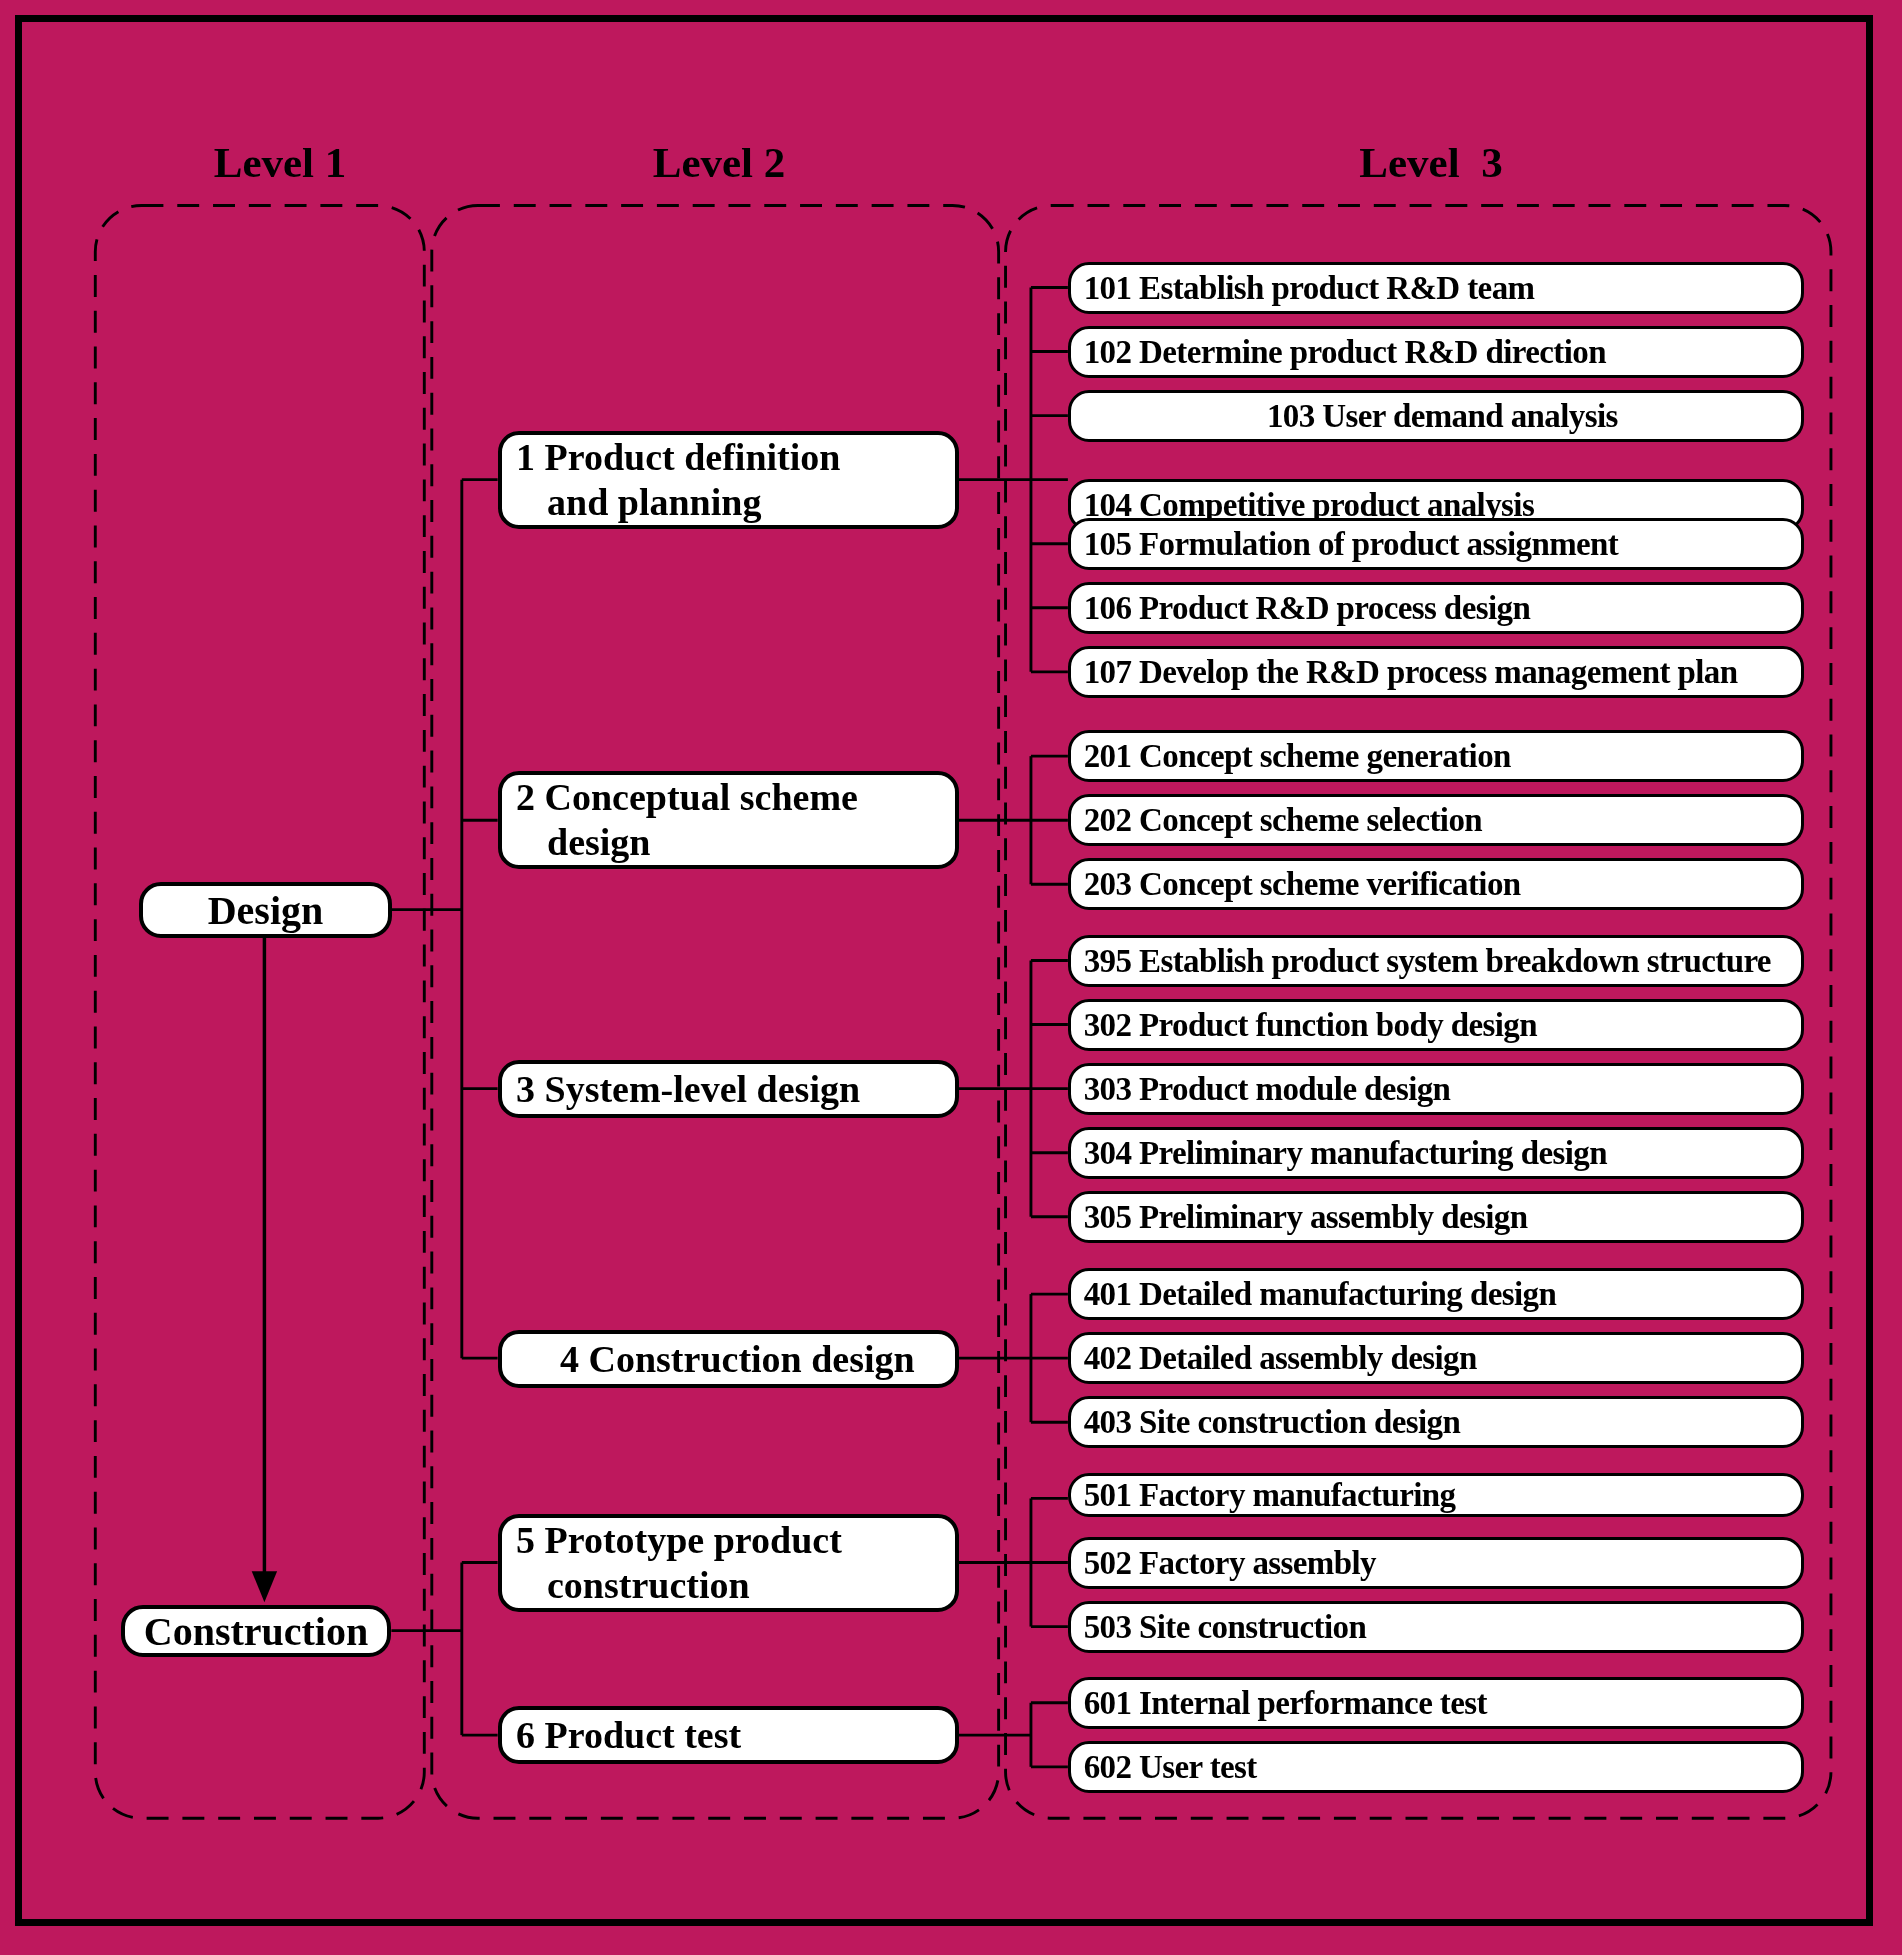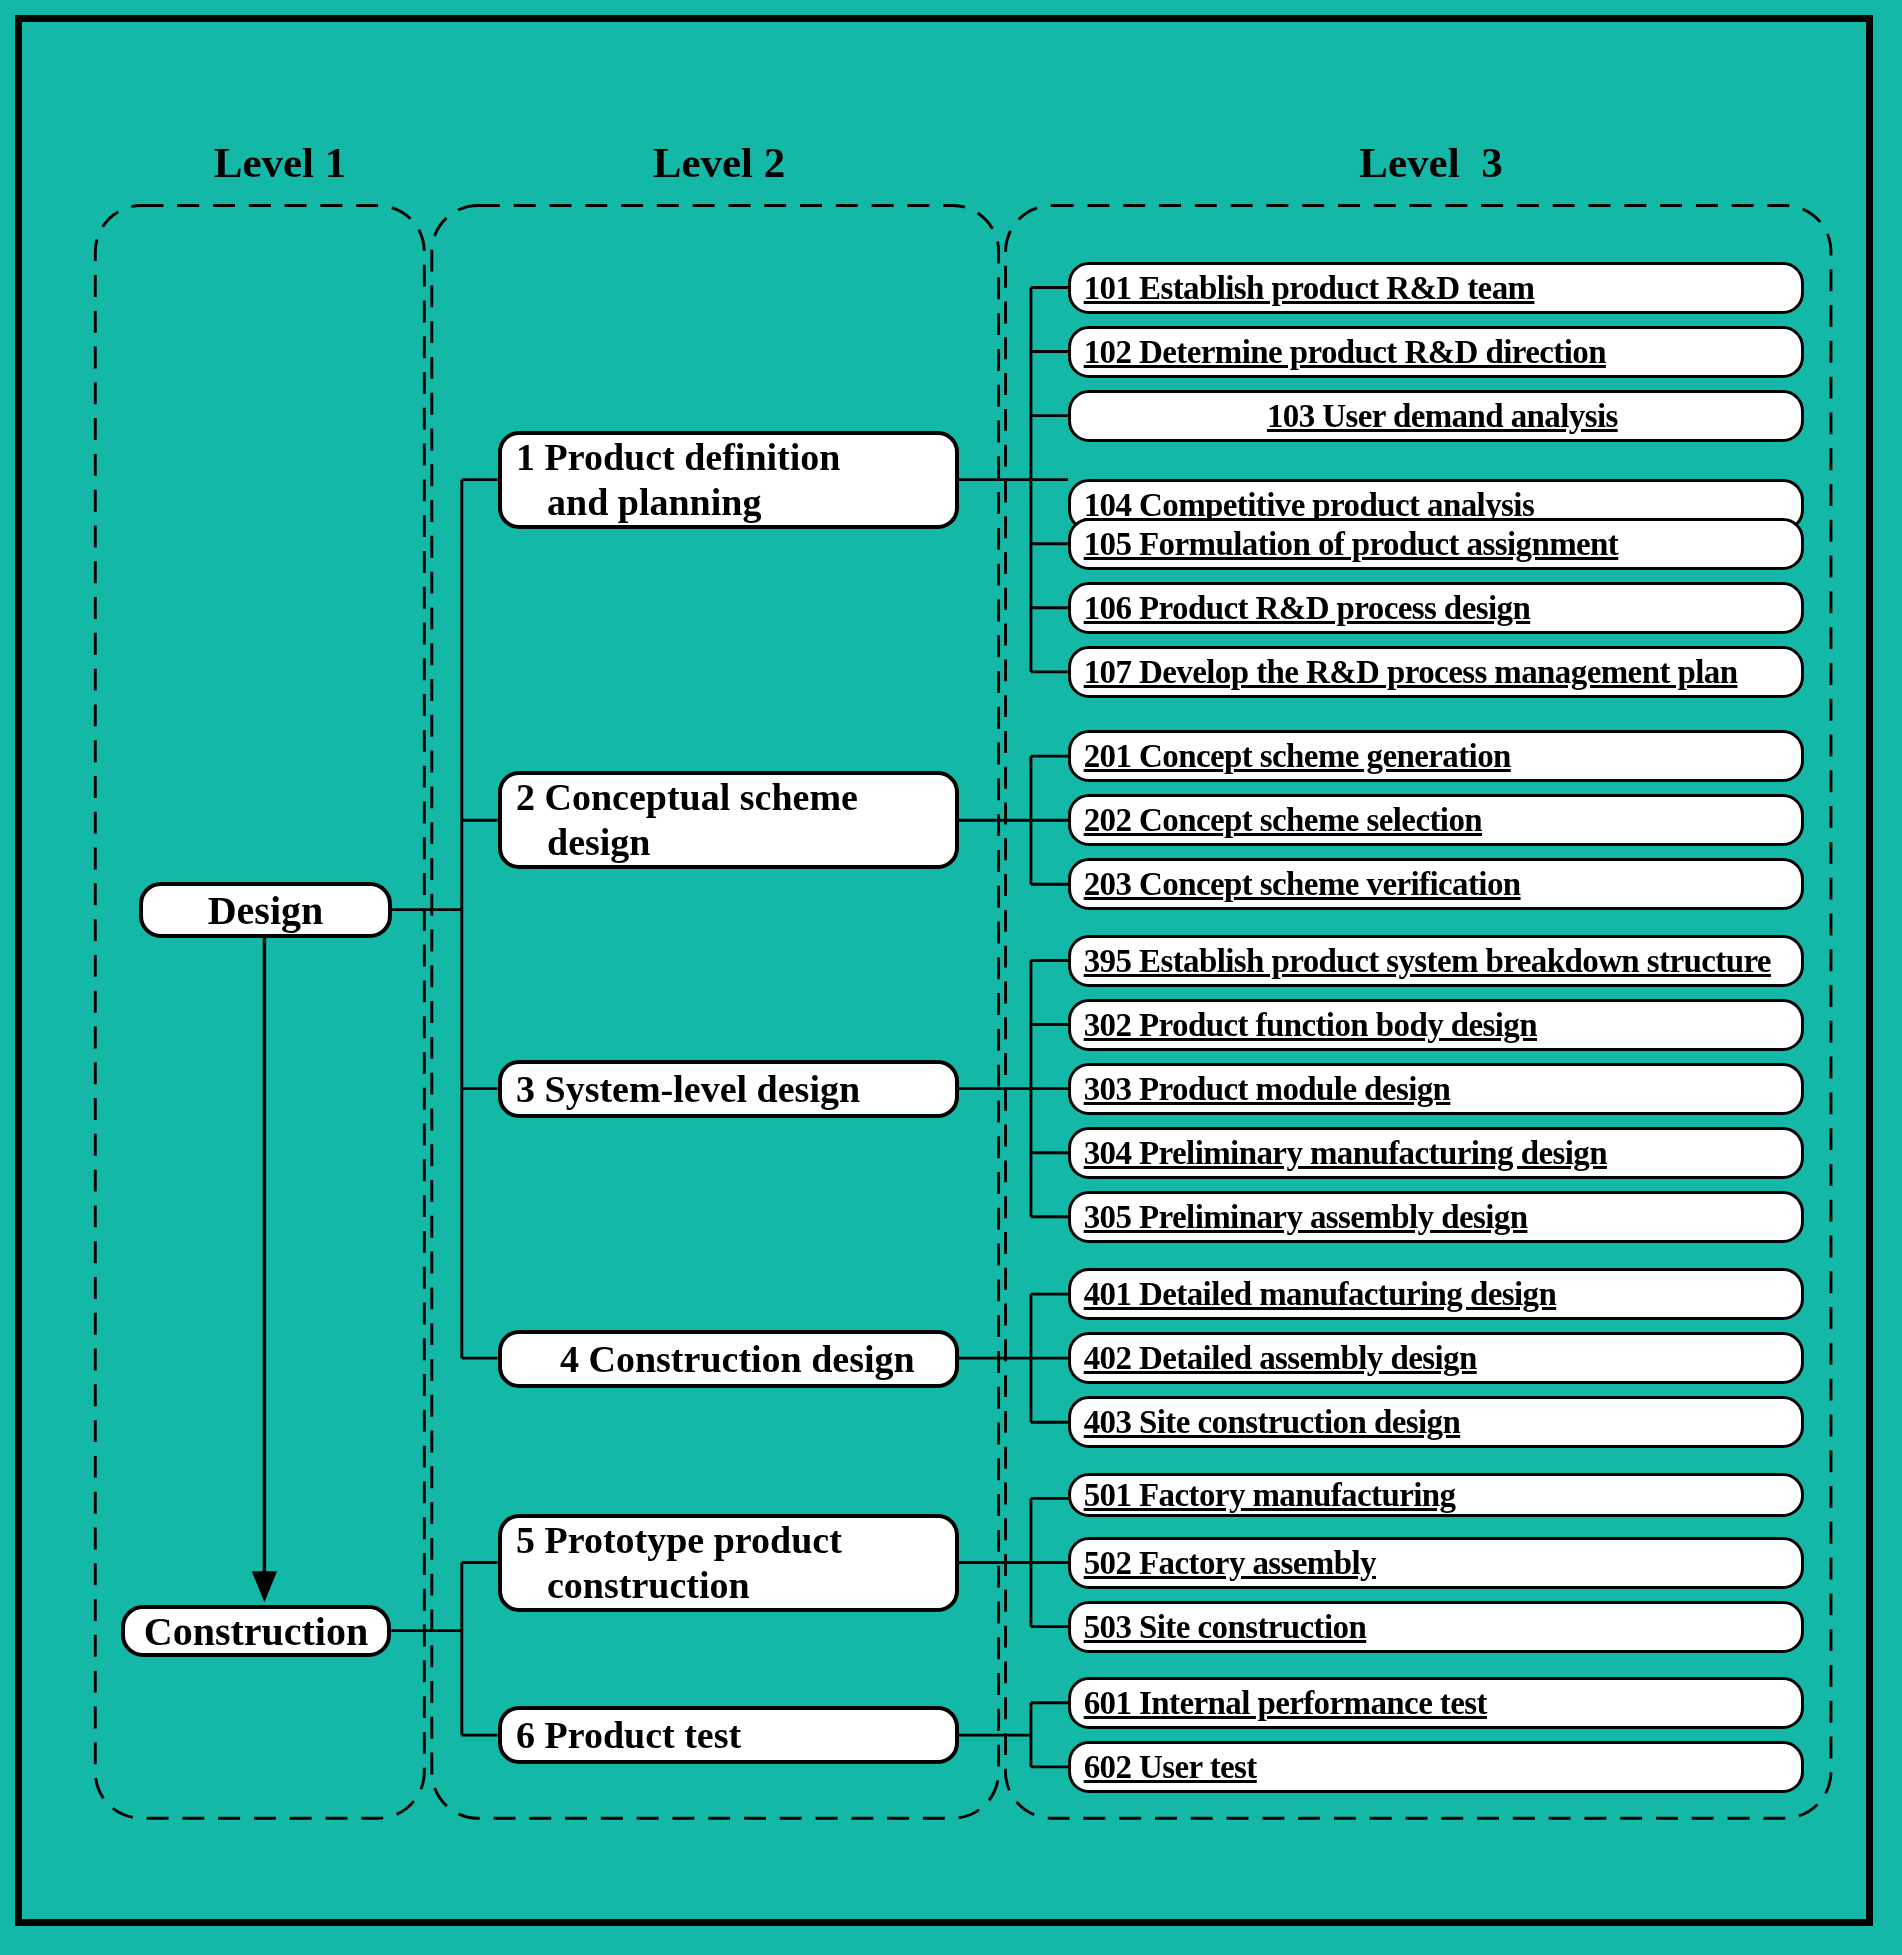--- a/index.html
+++ b/index.html
@@ -1,19 +1,19 @@
 <!DOCTYPE html>
 <html style="font-size:9.2px"><head>
 <meta charset="utf-8">
 <style>
   html,body{margin:0;padding:0;background:#ffffff;}
   .page{
     position:relative;
     width:1902px;height:1955px;
-    background:#14b8a6;
+    background:#be185d;
     font-family:"Liberation Serif","DejaVu Serif",serif;
     color:#000;
     overflow:hidden;
   }
   .frame{
     position:absolute;left:15px;top:15px;
     width:1858px;height:1911px;
     border:7px solid #000;
     box-sizing:border-box;
   }
@@ -50,21 +50,21 @@
   .l2 .txt{
     padding-left:45px;
     text-indent:-31px;
   }
   .l3{
     border-radius:21px;
     font-size:33px;
     white-space:nowrap;
     letter-spacing:-0.6px;
   }
-  .l3 .txt{padding-left:12.7px;text-decoration:underline;}
+  .l3 .txt{padding-left:12.7px;}
 </style>
 </head>
 <body>
 
 <div class="page">
 
   <div class="frame"></div>
 
   <div class="hdr" style="left:280px">Level 1</div>
   <div class="hdr" style="left:719px">Level 2</div>

